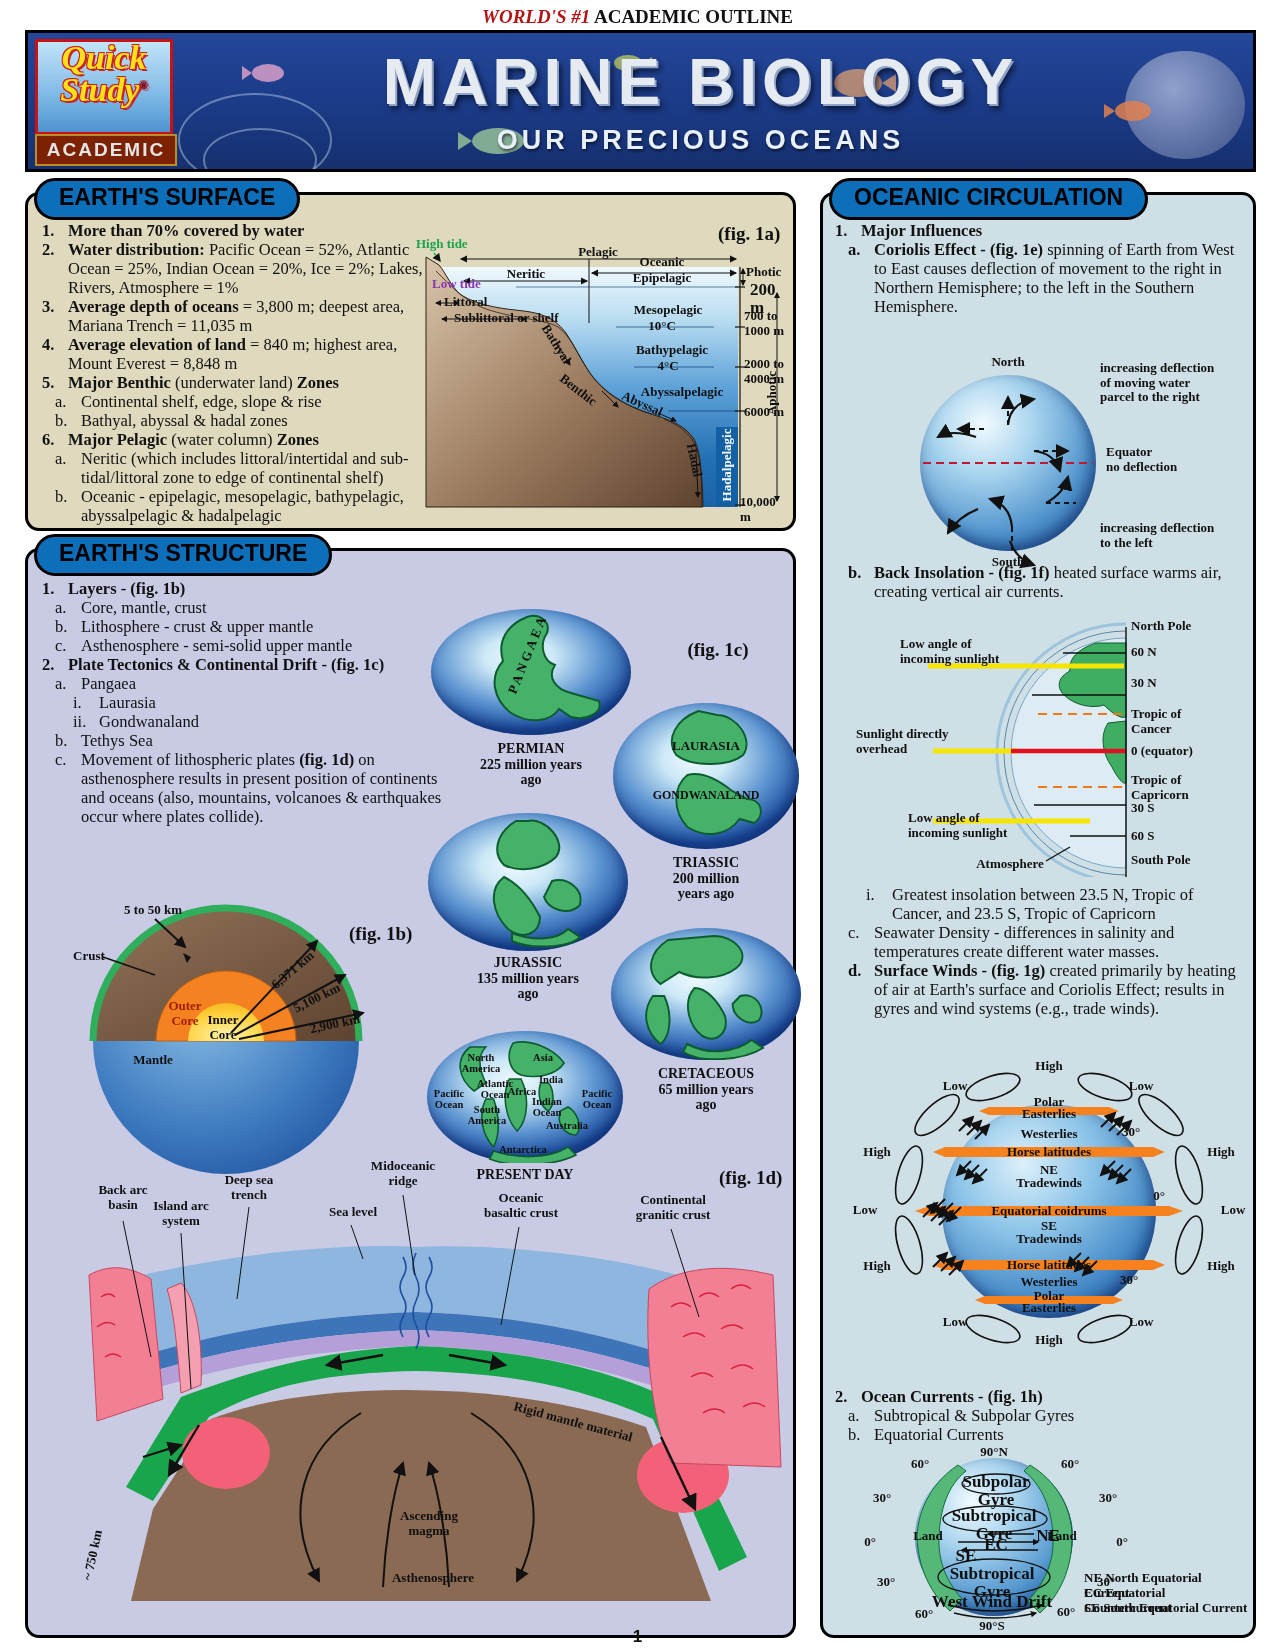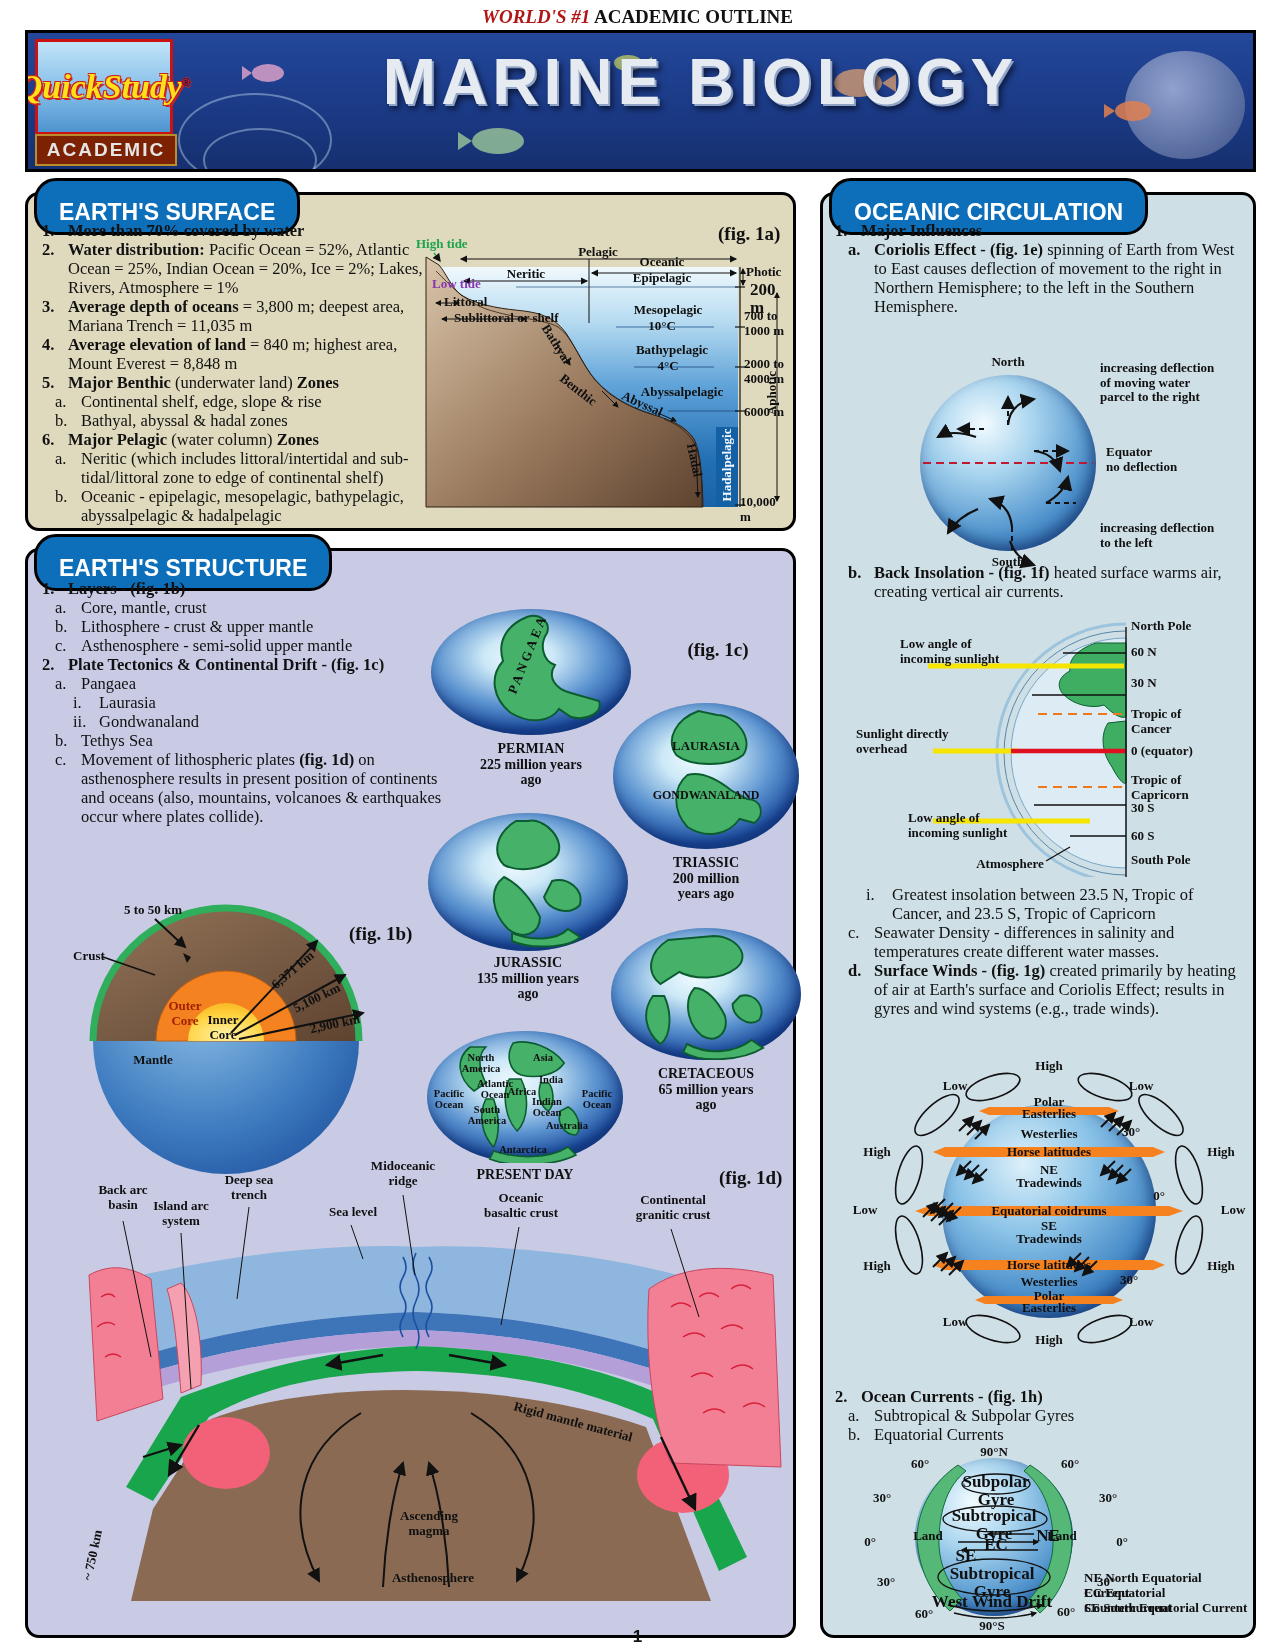--- a/index.html
+++ b/index.html
@@ -7,21 +7,21 @@
         font-family:"Liberation Serif",serif;color:#111;overflow:hidden;}
 
   
   .publisher{position:absolute;left:25px;top:6px;font:bold 17px "Liberation Serif",serif;margin-top:48px;}
   .tagline{position:absolute;left:0;top:6px;width:100%;text-align:center;font:bold 19px "Liberation Serif",serif;}
   .tag-red{color:#b11616;font-style:italic;}
   .banner{position:absolute;left:25px;top:30px;width:1225px;height:136px;border:3px solid #000;
           background:linear-gradient(180deg,#23479a 0%,#1b3a86 55%,#16306f 100%);overflow:hidden;}
   .qs-logo{position:absolute;left:7px;top:6px;width:132px;height:90px;border:3px solid #cc1111;
            background:linear-gradient(180deg,#c2e4f8 0%,#7db9e6 60%,#4f93cf 100%);
-           display:flex;flex-direction:row;align-items:center;justify-content:center;}
+           display:flex;flex-direction:column;align-items:center;}
   .qs-word{font:italic bold 34px "Liberation Serif",serif;color:#ffe11a;line-height:.95;
            text-shadow:2px 2px 0 #c22,-1px -1px 0 #c22,1px -1px 0 #c22,-1px 1px 0 #c22;}
   .qs-reg{font-size:11px;color:#303;vertical-align:super;}
   .qs-academic{position:absolute;left:7px;top:101px;width:138px;height:28px;background:#7c2203;
                border:2px solid #b98c2c;display:flex;align-items:center;justify-content:center;
                font:bold 19px "Liberation Sans",sans-serif;color:#e5e5e5;letter-spacing:2px;}
   .banner-title{position:absolute;left:150px;right:30px;top:12px;text-align:center;
                 font:bold 64px "Liberation Sans",sans-serif;letter-spacing:5px;color:#e6ebf2;
                 text-shadow:2px 2px 0 #8fa3c6,4px 5px 6px rgba(0,0,10,.65);}
   .banner-sub{position:absolute;left:150px;right:30px;top:92px;text-align:center;
@@ -30,21 +30,21 @@
   .coral{position:absolute;border-radius:50%;opacity:.45;border:2px solid #bcd8ee;}
   .brain{position:absolute;right:8px;top:18px;width:120px;height:108px;border-radius:50%;
          background:radial-gradient(circle at 40% 35%,#aebade,#6d7fae 60%,#4a5a8a);opacity:.8;}
 
   
   .box{position:absolute;border:3px solid #000;border-radius:14px;}
   .box-surface{left:25px;top:192px;width:765px;height:333px;background:#dfd9bd;}
   .box-structure{left:25px;top:548px;width:765px;height:1084px;background:#c9cbe5;}
   .box-oceanic{left:820px;top:192px;width:430px;height:1440px;background:#cfdfe6;}
   .pill{position:absolute;top:-17px;left:6px;background:#0d6fba;border:3px solid #000;border-radius:22px;
-        color:#ffffff;font:bold 23px "Liberation Sans",sans-serif;padding:18px 22px 6px;white-space:nowrap;}
+        color:#000000;font:bold 23px "Liberation Sans",sans-serif;padding:3px 22px 6px;white-space:nowrap;}
 
   
   .outline{position:absolute;font-size:16.5px;line-height:19px;}
   .oli{display:flex;}
   .oli .num{flex:0 0 26px;}
   .ind1{margin-left:13px;} .ind2{margin-left:31px;}
   .bold{font-weight:bold;}
 
   
   .fig{position:absolute;}
@@ -99,20 +99,21 @@
           <ellipse cx="600" cy="30" rx="14" ry="8" fill="#cfd860" opacity=".7"></ellipse>
           <path d="M614,30 l10,-6 v12 z" fill="#cfd860" opacity=".7"></path>
         </g>
     </svg>
     <div class="qs-logo">
       <div class="qs-word"><span>Quick</span></div>
       <div class="qs-word"><span>Study</span><span class="qs-reg">®</span></div>
     </div>
     <div class="qs-academic">ACADEMIC</div>
     <div class="banner-title">MARINE BIOLOGY</div>
+    <div class="banner-sub">OUR PRECIOUS OCEANS</div>
   </div>
 
   <div class="box box-surface">
     <div class="pill">EARTH'S SURFACE</div>
     <div class="outline" style="left:14px;top:26px;width:390px;">
         <div class="oli">
           <span class="num bold">1.</span>
           <span><span class="bold">More than 70% covered by water</span></span>
         </div>
         <div class="oli">

